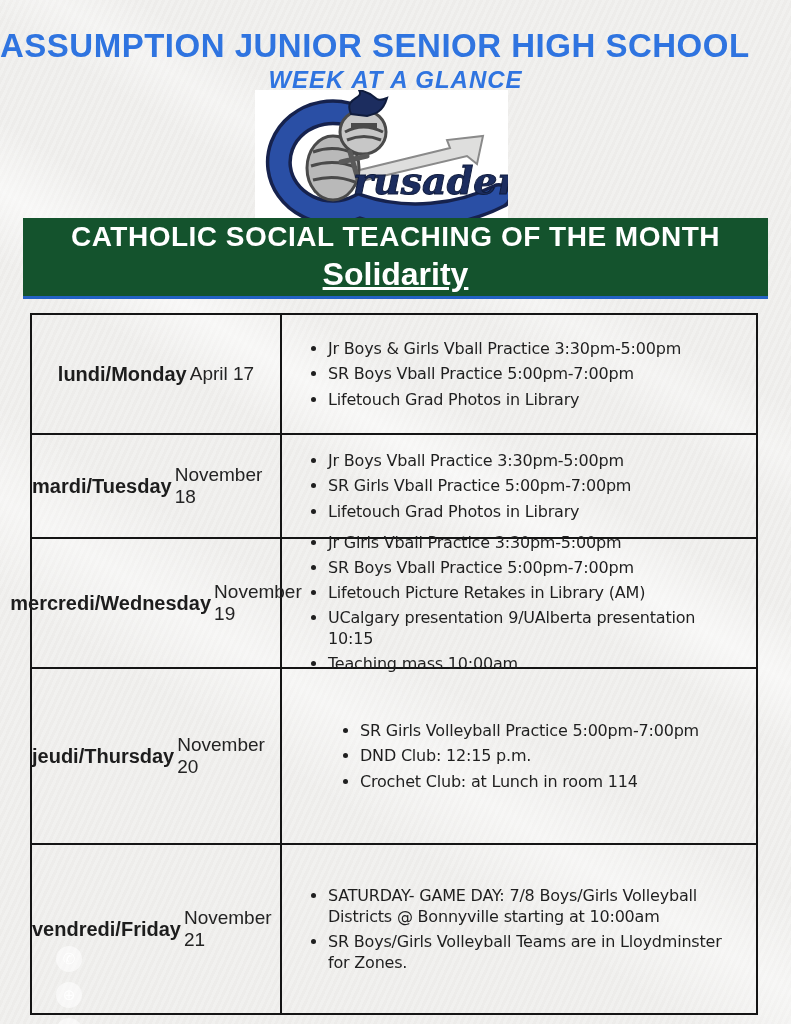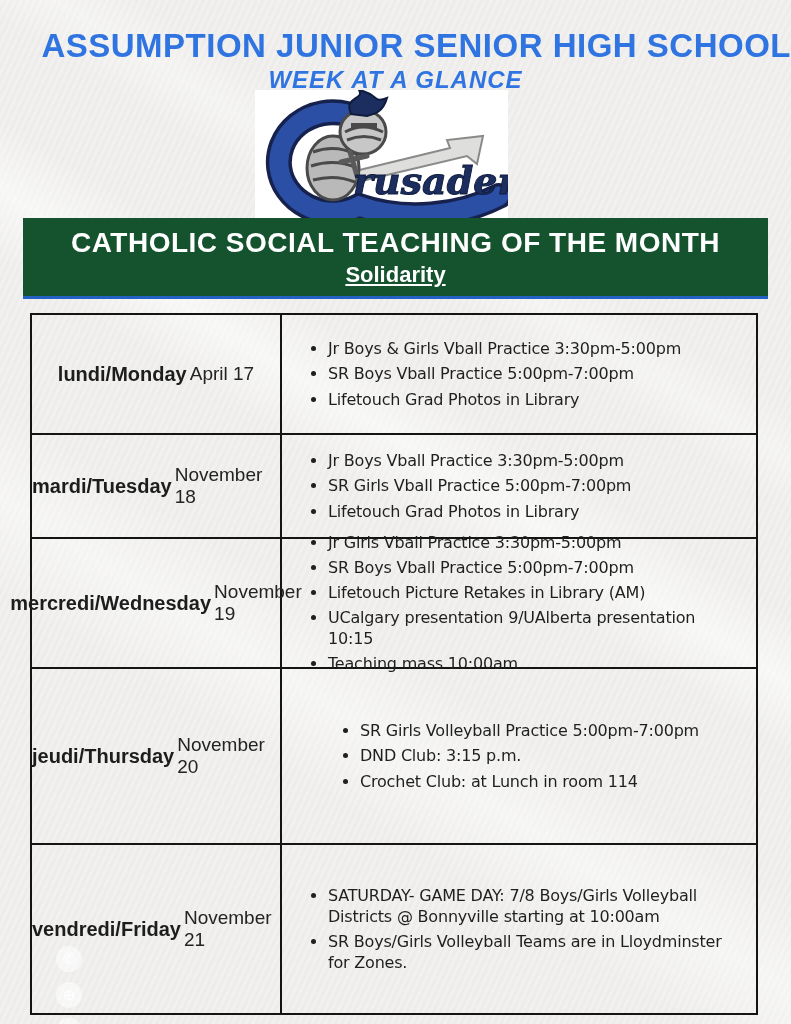--- a/index.html
+++ b/index.html
@@ -17,40 +17,40 @@
       repeating-linear-gradient(115deg, rgba(255,255,255,0.25) 0 3px, rgba(0,0,0,0.012) 3px 6px);
     opacity:.6;
   }
   .streak { position:absolute; pointer-events:none; background:linear-gradient(to bottom, rgba(255,255,255,0), rgba(255,255,255,0.55), rgba(255,255,255,0)); transform:rotate(32deg); }
   .streak1 { width:1400px; height:120px; left:-300px; top:380px; }
   .streak2 { width:1400px; height:160px; left:-250px; top:700px; opacity:.8; }
   .streak3 { width:1400px; height:90px;  left:-350px; top:140px; opacity:.6; }
 
   .page-title {
     position:absolute; top:27px; left:0; width:100%;
-    text-align:right; color:#2f74e0; font-weight:bold; font-size:33px; letter-spacing:.5px;
+    text-align:left; color:#2f74e0; font-weight:bold; font-size:33px; letter-spacing:.5px;
   }
   .page-subtitle {
     position:absolute; top:66px; left:0; width:100%;
     text-align:center; color:#2f74e0; font-weight:bold; font-style:italic; font-size:24px; letter-spacing:1px;
   }
 
   .logo-box {
     position:absolute; left:255px; top:90px; width:253px; height:128px;
     background:#ffffff; overflow:hidden;
   }
 
   .banner {
     position:absolute; left:23px; top:218px; width:745px; height:81px;
     background:#14532d; border-bottom:3px solid #2361c4;
     display:flex; flex-direction:column; align-items:center; justify-content:center;
     color:#ffffff; text-align:center;
   }
   .banner-title { font-size:28px; font-weight:bold; letter-spacing:.5px; }
-  .banner-value { font-size:22px; font-weight:bold; text-decoration:underline; margin-top:3px; }
+  .banner-value { font-size:32px; font-weight:bold; text-decoration:underline; margin-top:3px; }
 
   .schedule-table {
     position:absolute; left:30px; top:313px; width:728px;
     border:2px solid #141414; background:transparent;
   }
   .table-row { display:flex; }
   .table-row + .table-row { border-top:2px solid #141414; }
   .table-row:nth-child(1){ height:118px; }
   .table-row:nth-child(2){ height:104px; }
   .table-row:nth-child(3){ height:130px; }
@@ -163,21 +163,21 @@
       </div>
     </div>
     <div class="table-row">
       <div class="day-cell">
         <div class="day-name">jeudi/Thursday</div>
         <div class="day-date">November 20</div>
       </div>
       <div class="events-cell">
         <ul class="events-list">
           <li>SR Girls Volleyball Practice 5:00pm-7:00pm</li>
-          <li>DND Club: 3:15 p.m.</li>
+          <li>DND Club: 12:15 p.m.</li>
           <li>Crochet Club: at Lunch in room 114</li>
         </ul>
       </div>
     </div>
     <div class="table-row">
       <div class="day-cell">
         <div class="day-name">vendredi/Friday</div>
         <div class="day-date">November 21</div>
       </div>
       <div class="events-cell">

